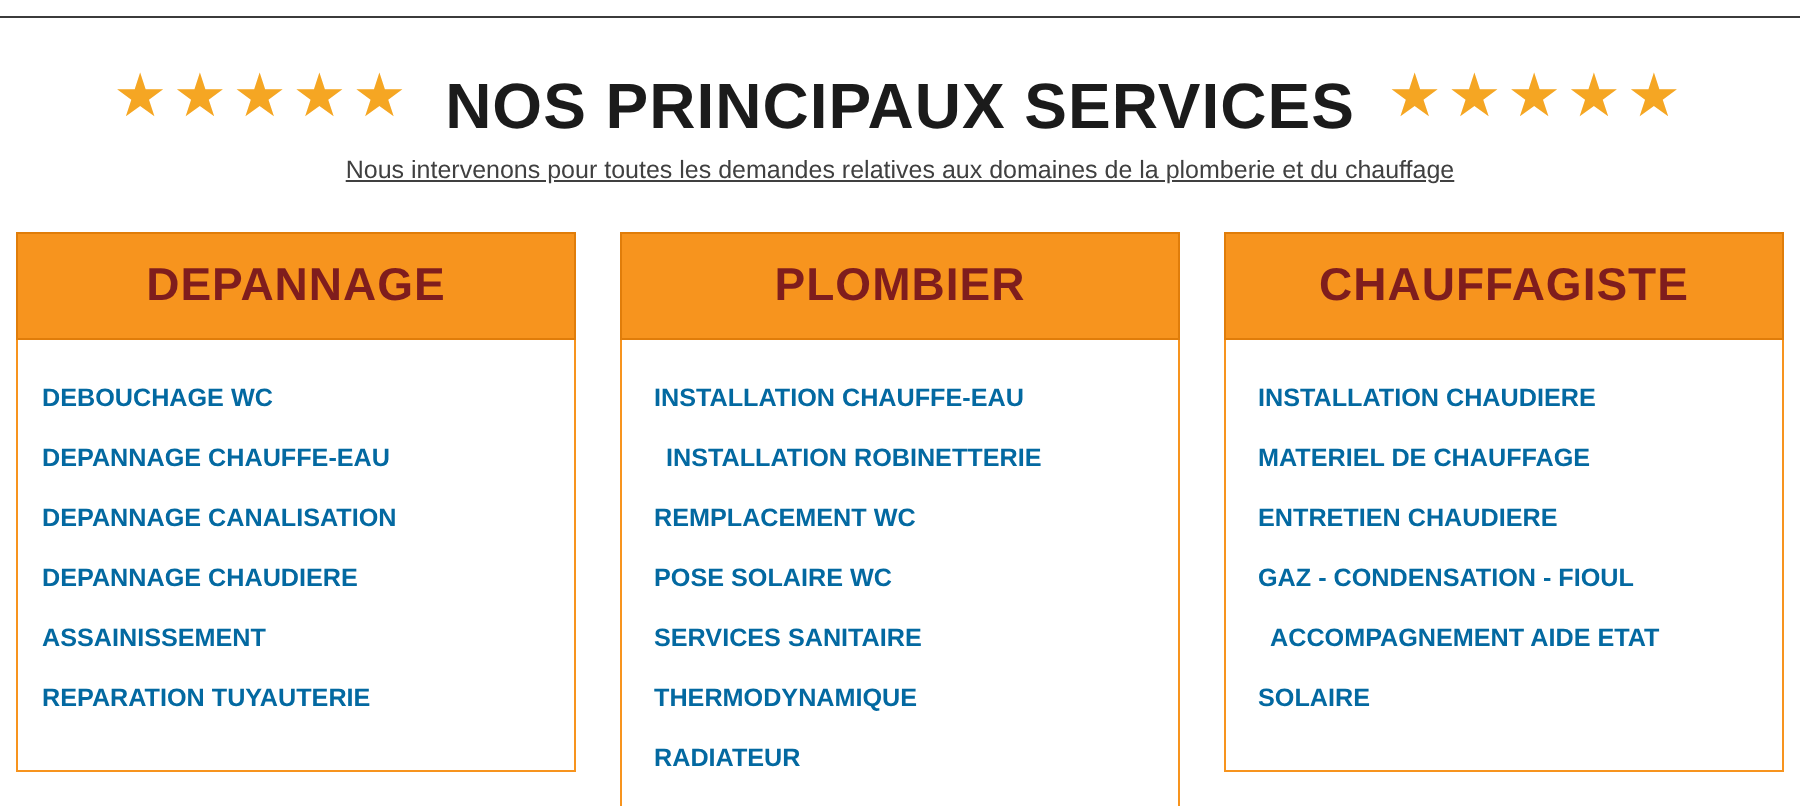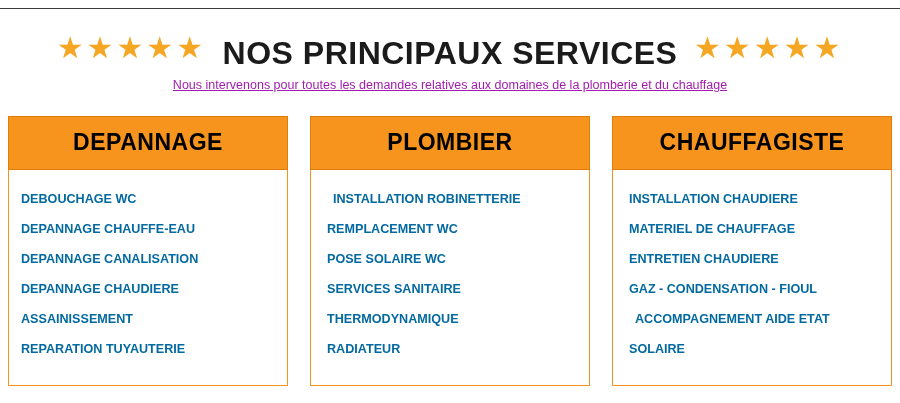--- a/index.html
+++ b/index.html
@@ -52,41 +52,41 @@
     color: #1b1b1b;
     letter-spacing: 0.5px;
   }
   .subtitle {
     position: absolute;
     top: 78px;
     left: 0;
     width: 900px;
     text-align: center;
     font-size: 12.5px;
-    color: #a21caf;
+    color: #404040;
     text-decoration: underline;
   }
 
   
   .columns {
     position: absolute;
     top: 116px;
     left: 8px;
     width: 884px;
     display: flex;
     justify-content: space-between;
   }
   .card {
     width: 280px;
     box-sizing: border-box;
   }
   .card-header {
     background: #f7941e;
     border: 1px solid #e07d0a;
-    color: #000000;
+    color: #7f1d1d;
     font-size: 23px;
     font-weight: bold;
     text-align: center;
     padding: 12px 0 13px 0;
     letter-spacing: 0.5px;
   }
   .card-body {
     border: 1px solid #f7941e;
     border-top: none;
     background: #ffffff;
@@ -136,20 +136,21 @@
         <div class="service-item">DEPANNAGE CANALISATION</div>
         <div class="service-item">DEPANNAGE CHAUDIERE</div>
         <div class="service-item">ASSAINISSEMENT</div>
         <div class="service-item">REPARATION TUYAUTERIE</div>
       </div>
     </div>
 
     <div class="card mid">
       <div class="card-header">PLOMBIER</div>
       <div class="card-body">
+        <div class="service-item">INSTALLATION CHAUFFE-EAU</div>
         <div class="service-item indent">INSTALLATION ROBINETTERIE</div>
         <div class="service-item">REMPLACEMENT WC</div>
         <div class="service-item">POSE SOLAIRE WC</div>
         <div class="service-item">SERVICES SANITAIRE</div>
         <div class="service-item">THERMODYNAMIQUE</div>
         <div class="service-item">RADIATEUR</div>
       </div>
     </div>
 
     <div class="card right">

